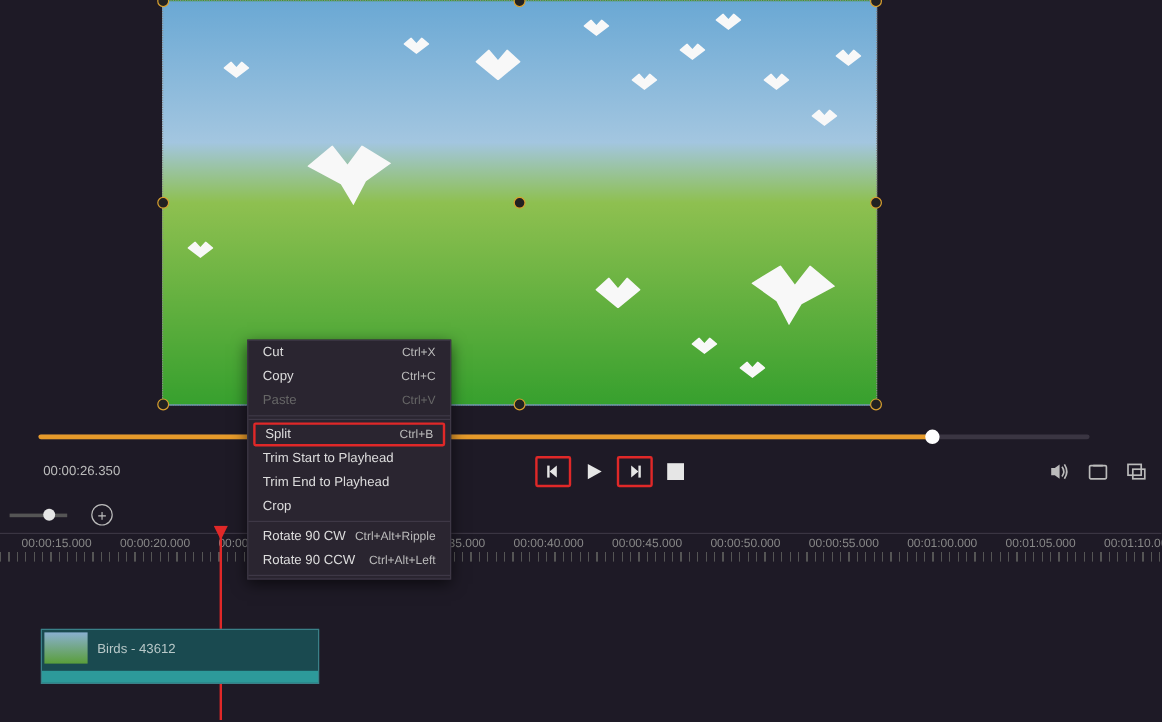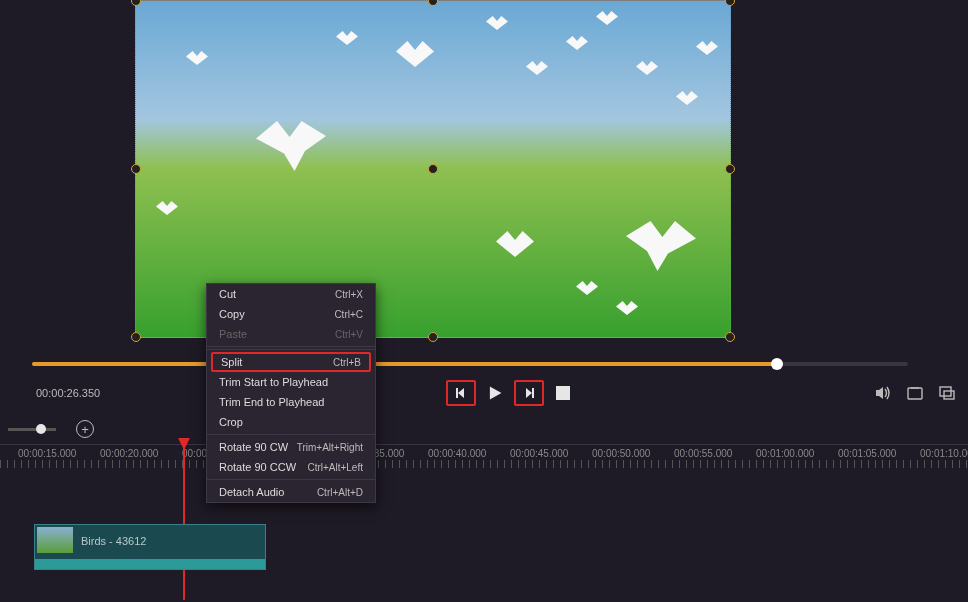--- a/index.html
+++ b/index.html
@@ -276,24 +276,20 @@
       <span>Trim End to Playhead</span>
       <span class="menu-shortcut"></span>
     </div>
     <div class="menu-item">
       <span>Crop</span>
       <span class="menu-shortcut"></span>
     </div>
     <div class="menu-sep"></div>
     <div class="menu-item">
       <span>Rotate 90 CW</span>
-      <span class="menu-shortcut">Trim+Alt+Right</span>
+      <span class="menu-shortcut">Ctrl+Alt+Ripple</span>
     </div>
     <div class="menu-item">
       <span>Rotate 90 CCW</span>
       <span class="menu-shortcut">Ctrl+Alt+Left</span>
     </div>
     <div class="menu-sep"></div>
-    <div class="menu-item">
-      <span>Detach Audio</span>
-      <span class="menu-shortcut">Ctrl+Alt+D</span>
-    </div>
   </div>
 
 </body></html>

